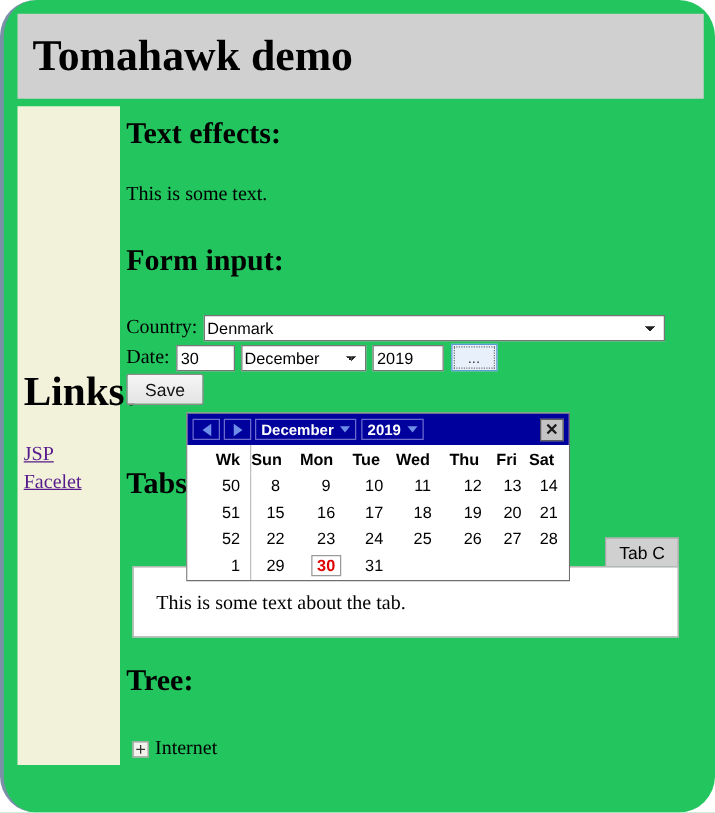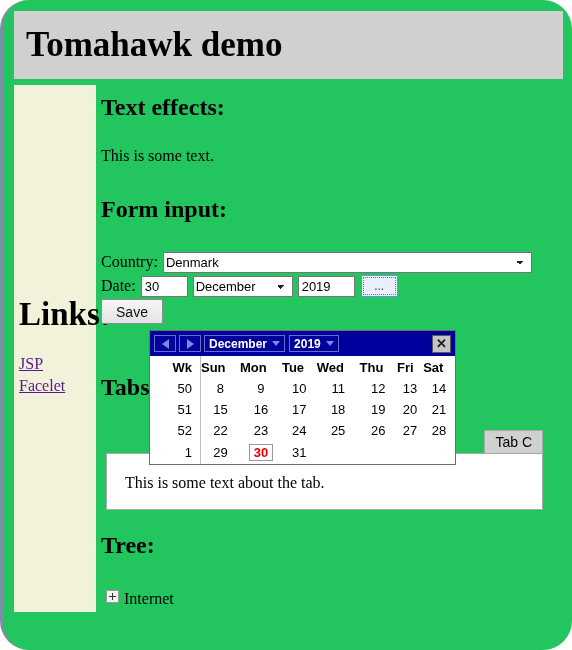--- a/index.html
+++ b/index.html
@@ -198,21 +198,21 @@
     font-family: "Liberation Serif", serif;
     font-size: 16px;
     padding: 20px 0 0 18px;
     white-space: nowrap;
   }
   
   .tree {
     position: absolute;
     left: 5px; top: 505px;
     display: flex;
-    align-items: flex-start;
+    align-items: center;
   }
   .tree-toggle {
     display: inline-block;
     width: 11px; height: 11px;
     border: 1px solid #9a9a9a;
     background: #f3f3ee;
     position: relative;
     margin-right: 5px;
     cursor: pointer;
     flex: none;

